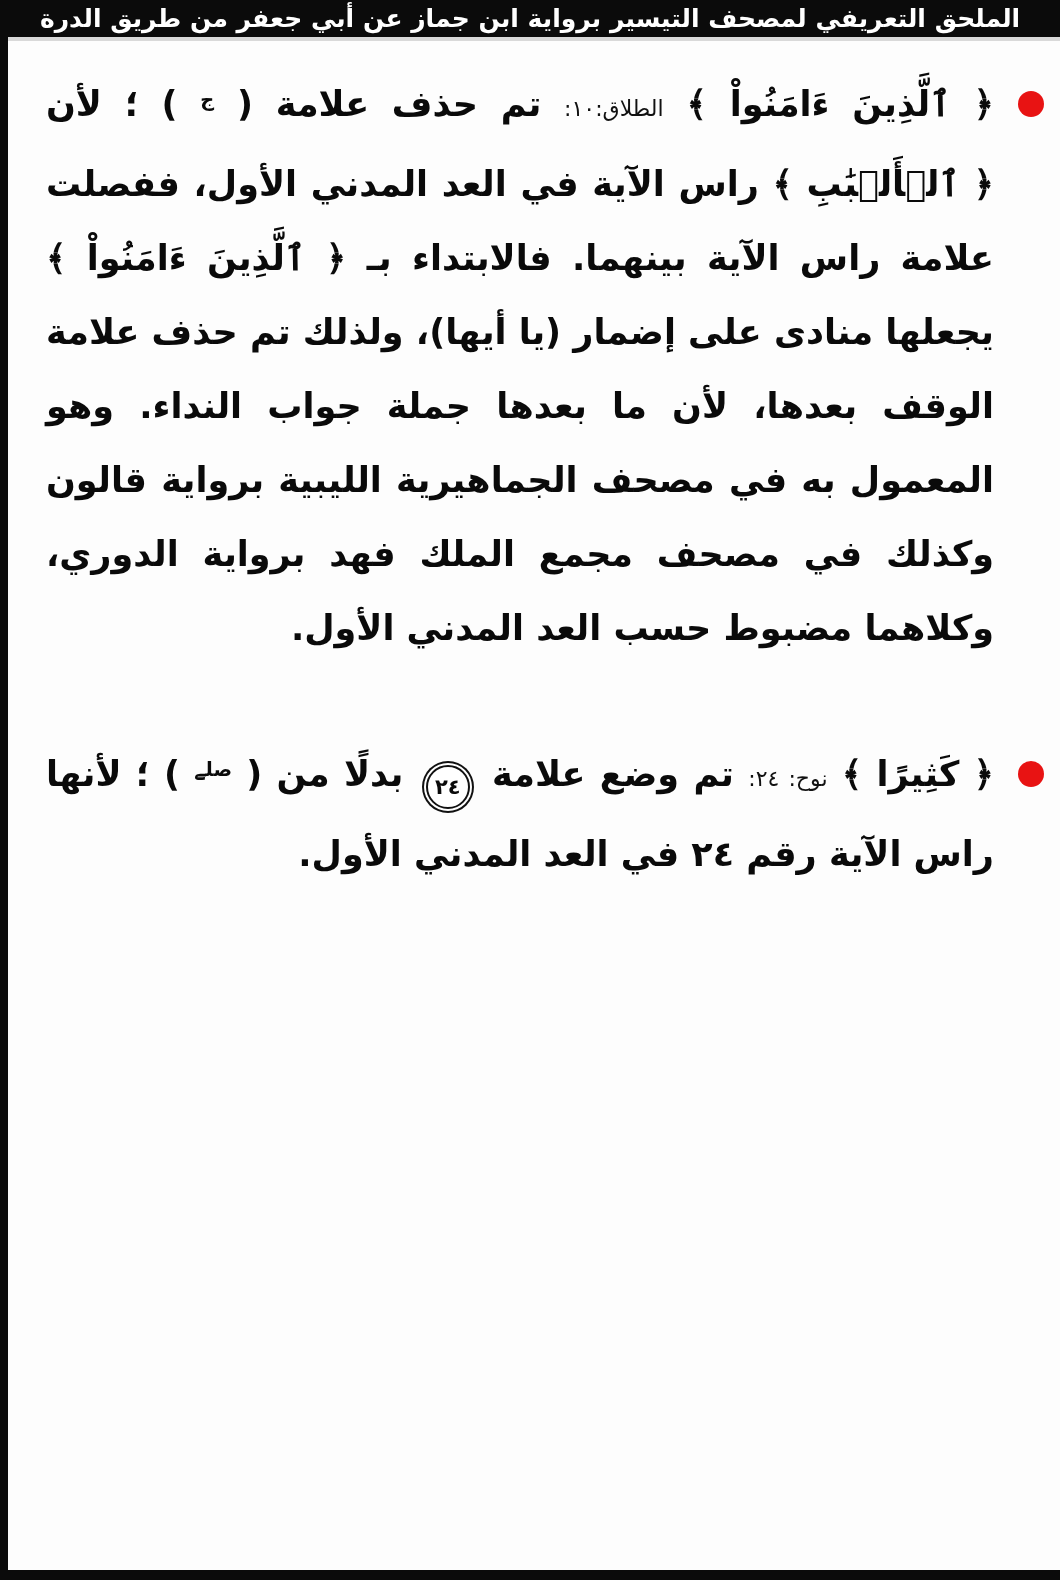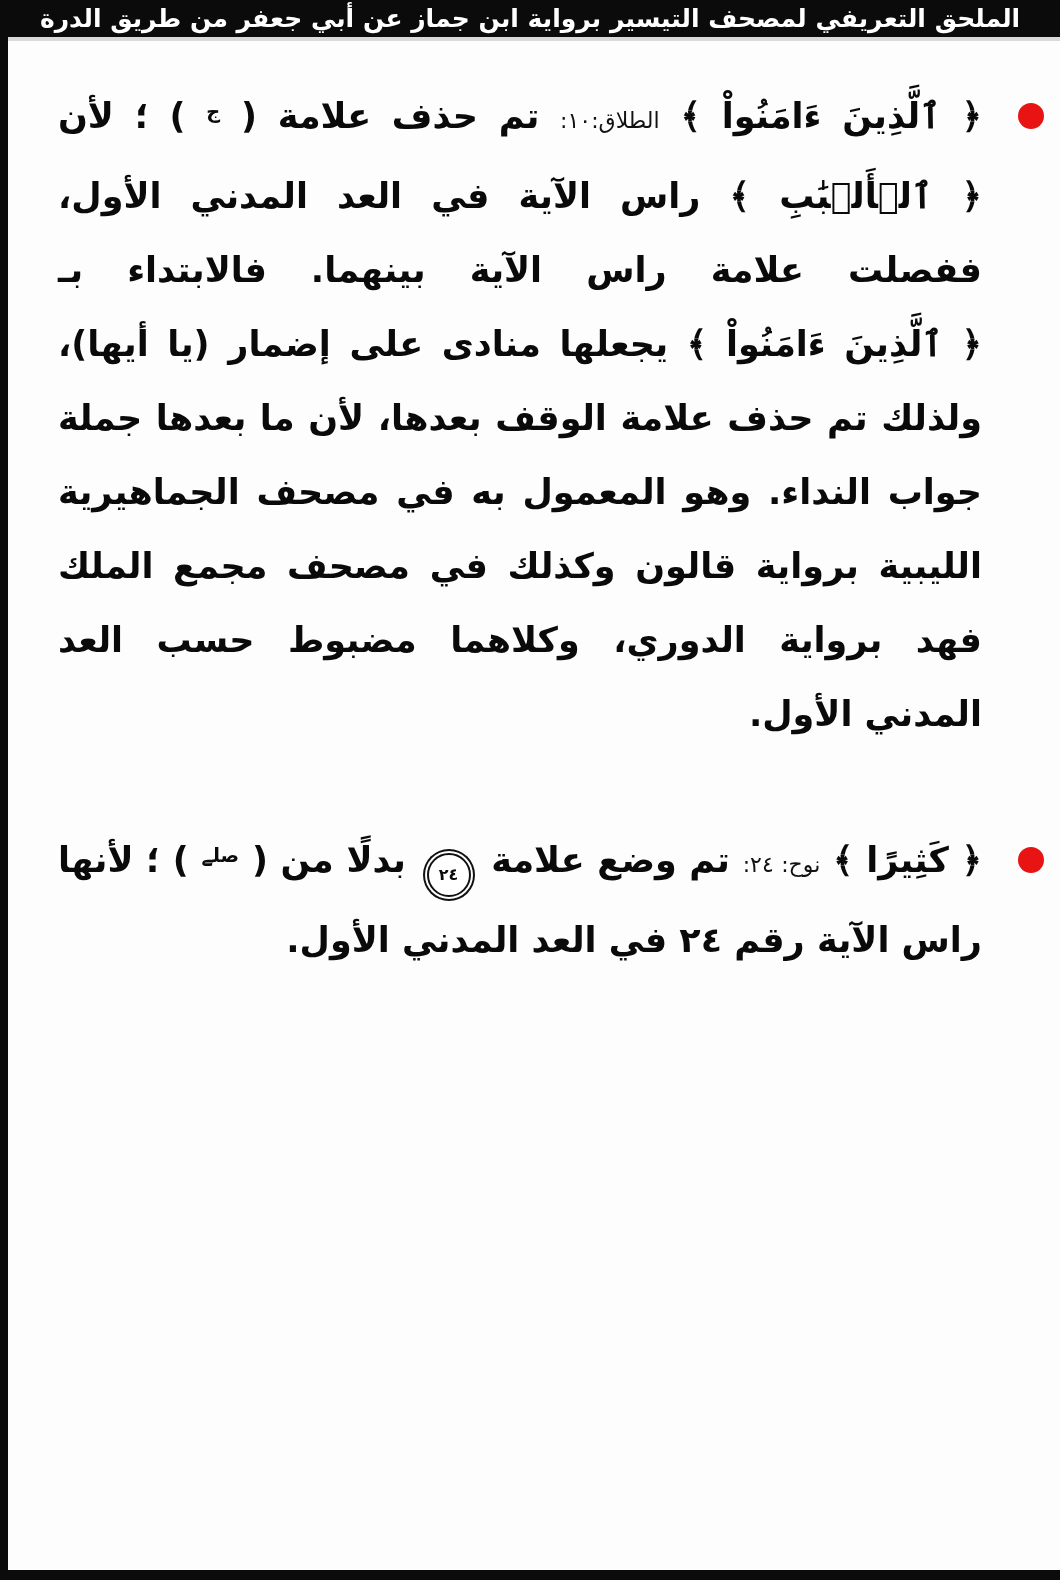--- a/index.html
+++ b/index.html
@@ -47,21 +47,21 @@
     margin:0 0 72px 0;
   }
   .bullet .dot{
     position:absolute;
     top:24px;
     inset-inline-start:-46px; 
     width:26px;height:26px;border-radius:50%;
     background:#e81313;
   }
   .para{
-    margin:16px;
+    margin:4px;
     font-size:35px;
     font-weight:bold;
     color:#0a0a0a;
     line-height:74px;
     text-align:justify;
   }
   .quote{
     font-weight:bold;
     white-space:nowrap;
   }
@@ -77,21 +77,21 @@
     transform:translateY(-0.5em);
     font-weight:bold;
   }
   .aya{
     display:inline-flex;
     align-items:center;justify-content:center;
     width:40px;height:40px;
     border:2px solid #111;
     border-radius:50%;
     box-shadow:0 0 0 2px #fff,0 0 0 4px #111;
-    font-size:16px;
+    font-size:21px;
     font-weight:bold;
     vertical-align:-8px;
     margin:0 8px;
     background:#fff;
   }
 </style>
 </head>
 <body>
 
 <div class="page">

